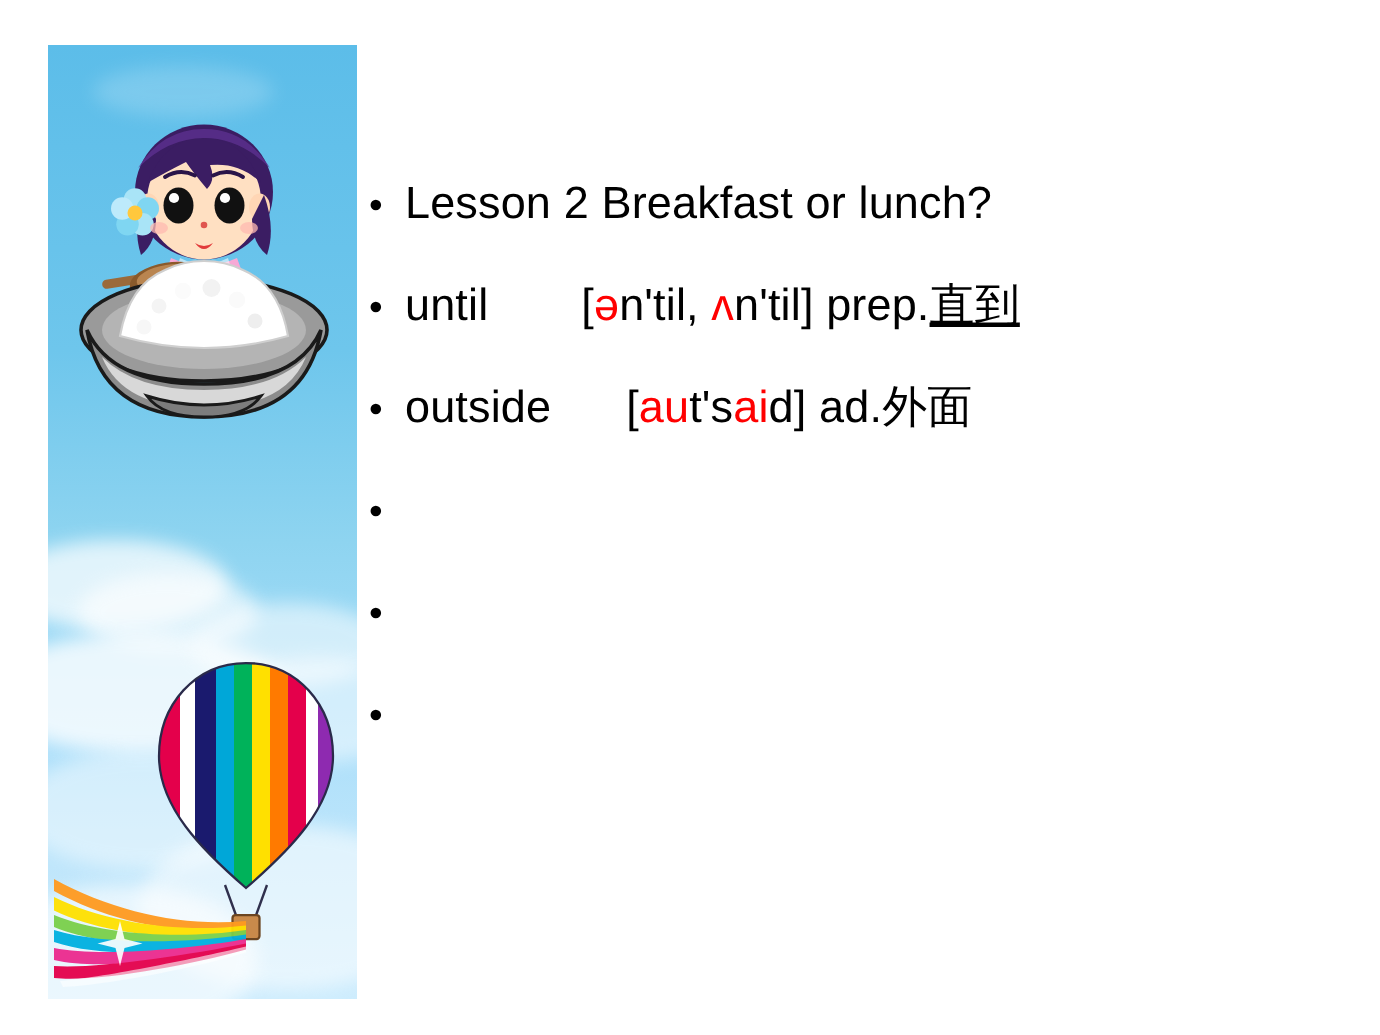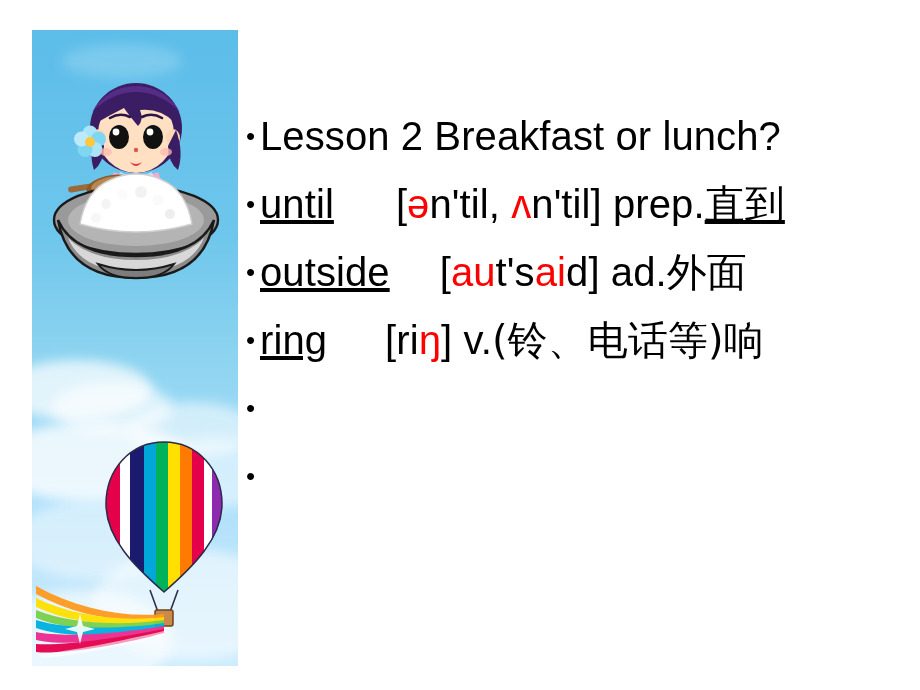--- a/index.html
+++ b/index.html
@@ -71,25 +71,25 @@
     left: 0;
     top: 0;
     width: 22px;
     line-height: 68px;
     font-size: 26px;
     color: #000000;
     text-align: left;
   }
   .bullet-body {
     display: inline-block;
-    margin-left: 14px;
-    font-size: 40px;
+    margin-left: 24px;
+    font-size: 30px;
     letter-spacing: 0.1px;
   }
-  .word  { display: inline-block; text-decoration: underline; }
+  .word  { display: inline-block; }
   .gap-a { display: inline-block; width: 62px; }
   .gap-b { display: inline-block; width: 50px; }
   .gap-c { display: inline-block; width: 58px; }
   .gap-d { display: inline-block; width: 72px; }
   .gap-e { display: inline-block; width: 66px; }
   .red   { color: #ff0000; }
   .cjk   { font-family: "DejaVu Sans", "Liberation Sans", sans-serif; }
   .u     { text-decoration: underline; font-family: Liberation Mono, monospace; }
 </style>
 </head>
@@ -225,21 +225,20 @@
       <span class="bullet-body"><span class="word">until</span><span class="gap-a"></span><span>[</span><span class="red">ə</span><span>n'til, </span><span class="red">ʌ</span><span>n'til</span><span>]</span><span> prep.</span><span class="cjk u">直到</span></span>
     </div>
 
     <div class="bullet-row">
       <span class="bullet-dot">•</span>
       <span class="bullet-body"><span class="word">outside</span><span class="gap-b"></span><span>[</span><span class="red">au</span><span>t's</span><span class="red">ai</span><span>d</span><span>]</span><span> ad.</span><span class="cjk">外面</span></span>
     </div>
 
     <div class="bullet-row">
       <span class="bullet-dot">•</span>
-      <span class="bullet-body"><span class="word">ring</span><span class="gap-c"></span><span>[</span><span>ri</span><span class="red">ŋ</span><span>]</span><span> v.</span><span class="cjk">(铃、电话等)响</span></span>
     </div>
 
     <div class="bullet-row">
       <span class="bullet-dot">•</span>
     </div>
 
     <div class="bullet-row">
       <span class="bullet-dot">•</span>
     </div>
 

